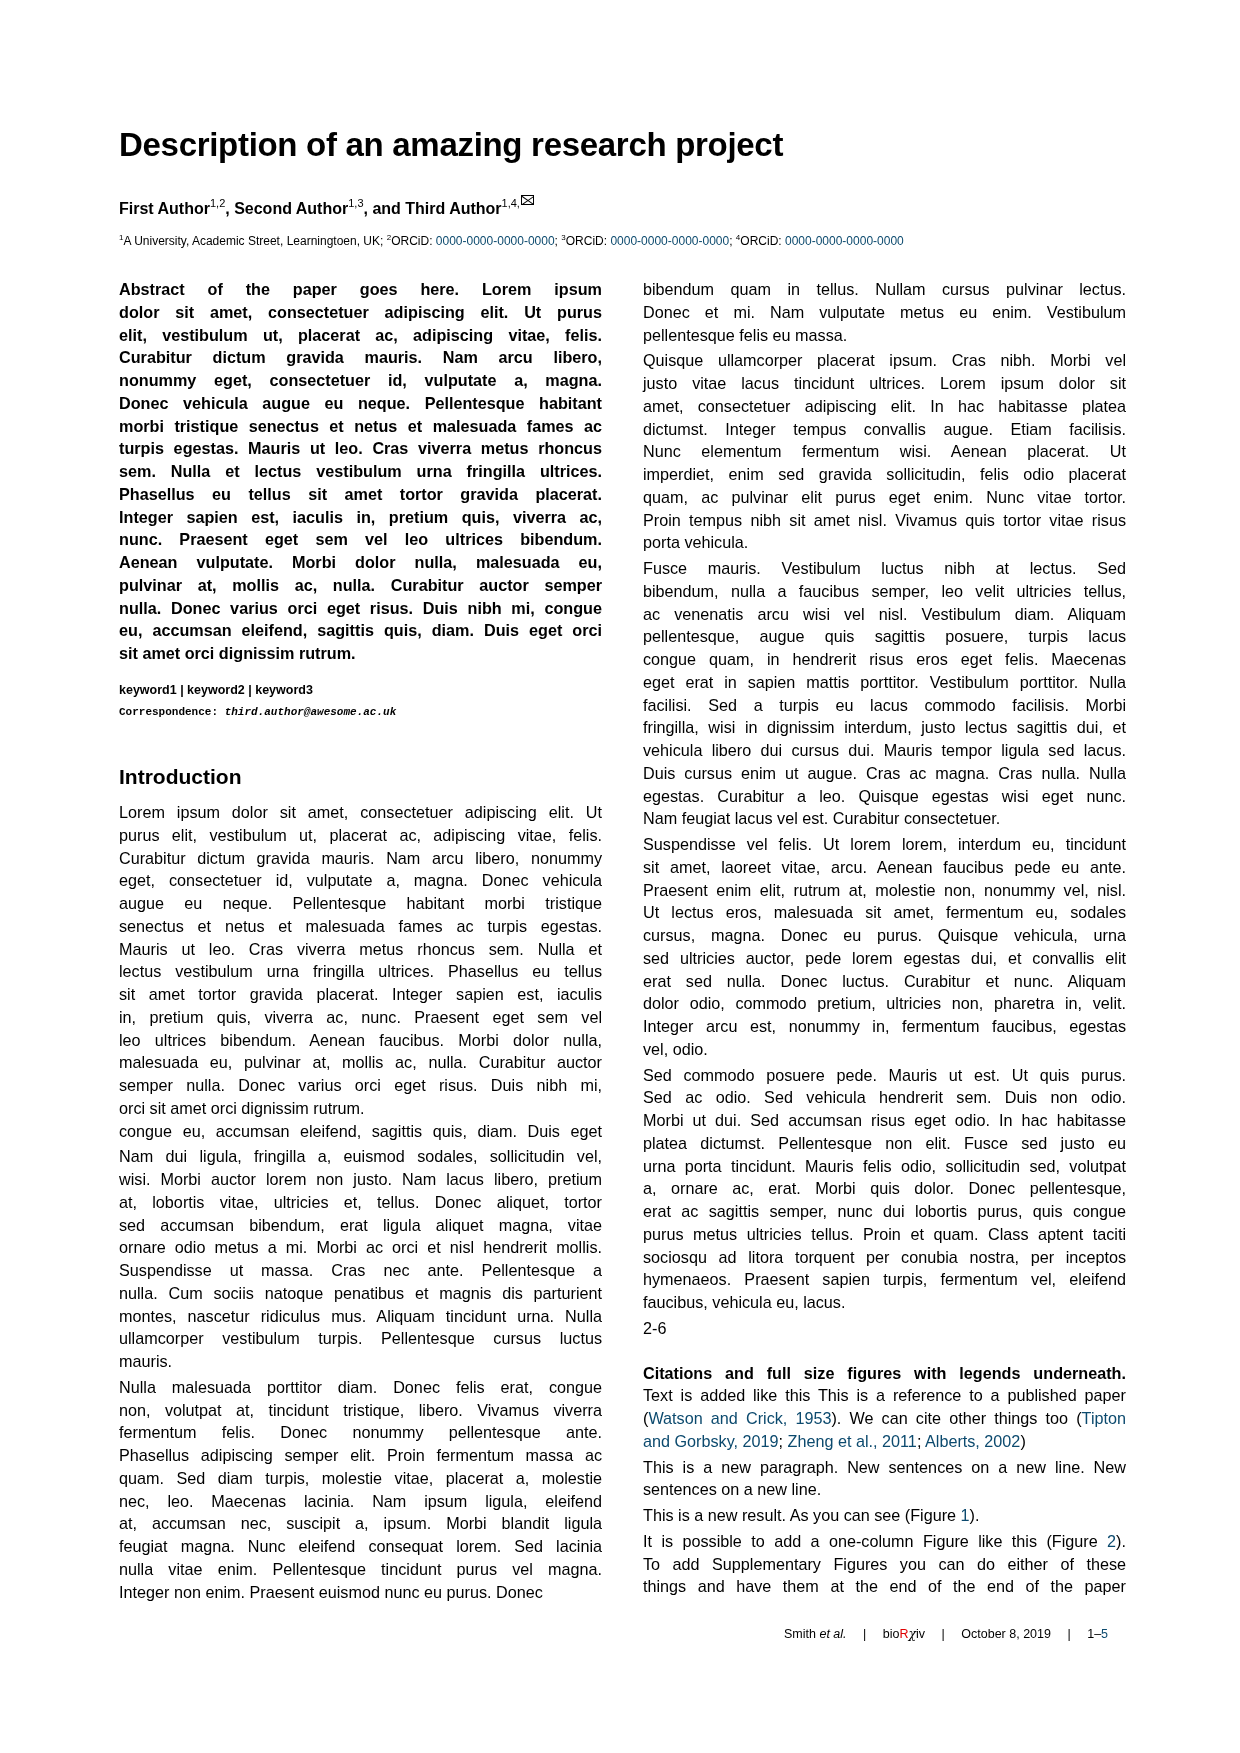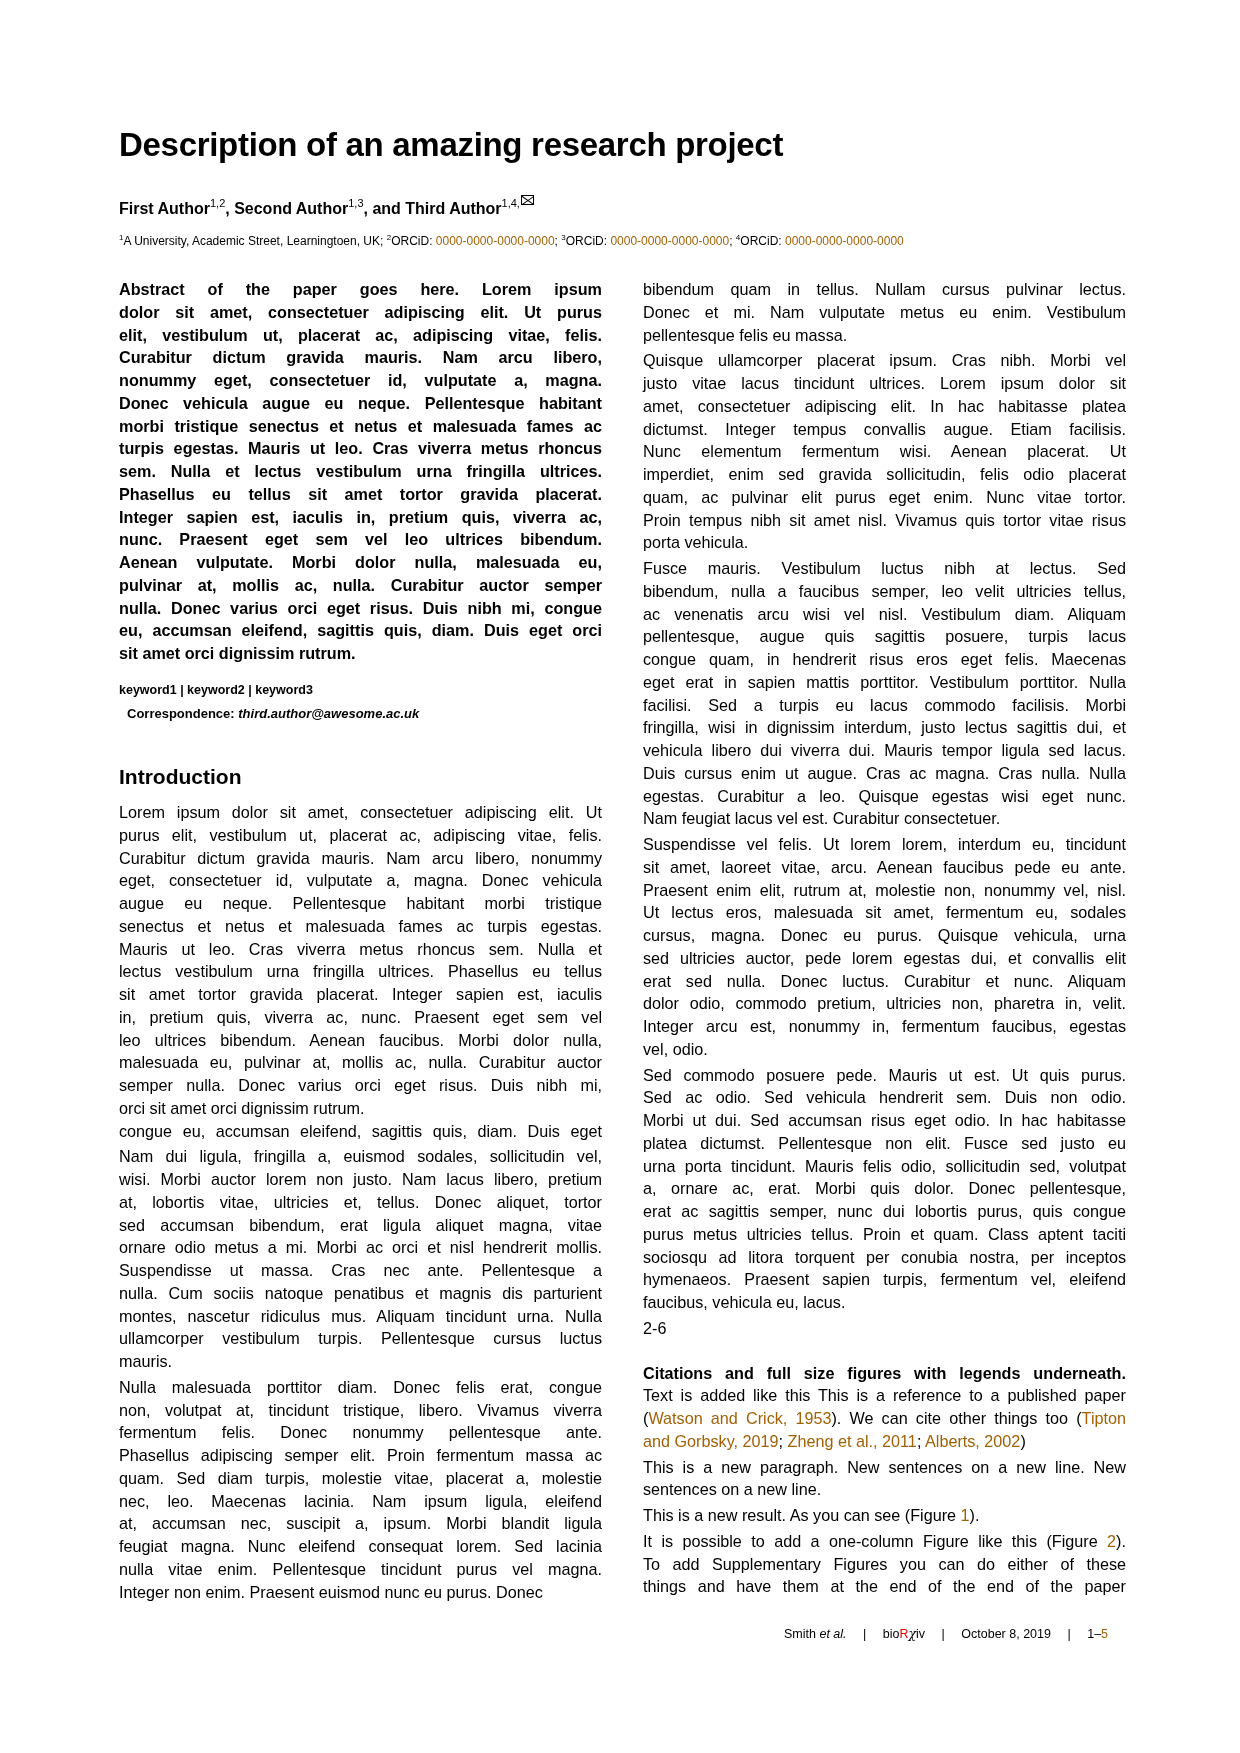--- a/index.html
+++ b/index.html
@@ -7,29 +7,29 @@
          font-family: "Liberation Sans", "DejaVu Sans", sans-serif; color: #000; }
   .title { position: absolute; left: 119px; top: 126px; font-size: 33px; font-weight: bold; letter-spacing: -0.3px; white-space: nowrap; }
   .authors { position: absolute; left: 119px; top: 195px; font-size: 16px; font-weight: bold; white-space: nowrap; }
   .authors sup { font-size: 11px; font-weight: normal; vertical-align: 7px; line-height: 0; text-align: center; }
   .mail-icon { display: inline-block; width: 13px; height: 10px; border: 1px solid #000; position: relative; vertical-align: 9px; margin-left: 1px; overflow: hidden; box-sizing: border-box; }
   .mail-icon::before, .mail-icon::after { content: ""; position: absolute; left: -2px; width: 16px; height: 1px; background: #000; top: 4px; }
   .mail-icon::before { transform: rotate(35deg); }
   .mail-icon::after { transform: rotate(-35deg); }
   .affil { position: absolute; left: 119px; top: 234px; font-size: 12px; white-space: nowrap; }
   .affil sup { font-size: 8px; vertical-align: 5px; line-height: 0; }
-  a, .link { color: #a16207; text-decoration: none; }
+  a, .link { color: #0c4a6e; text-decoration: none; }
   .col { position: absolute; width: 483px; font-size: 16.2px; line-height: 22.75px; }
   .col-left { left: 119px; top: 278px; }
   .col-right { left: 643px; top: 278px; }
   .line { display: block; white-space: nowrap; text-align: justify; text-align-last: justify; height: 22.75px; overflow: visible; }
   .line.last { text-align-last: left; }
   .abstract .line { font-weight: bold; }
   .kw { position: absolute; left: 119px; top: 683px; font-size: 12.5px; font-weight: bold; white-space: nowrap; }
-  .corr { position: absolute; left: 127px; top: 706px; font-size: 13px; font-weight: bold; white-space: nowrap; }
+  .corr { position: absolute; left: 119px; top: 706px; font-size: 11px; font-weight: bold; white-space: nowrap; font-family: Liberation Mono, monospace; }
   .corr em { font-style: italic; }
   .h-intro { position: absolute; left: 119px; top: 765px; font-size: 21px; font-weight: bold; white-space: nowrap; }
   .intro { position: absolute; left: 119px; top: 801px; width: 483px; font-size: 16.2px; line-height: 22.75px; }
   .subhead { font-weight: bold; }
   .footer { position: absolute; left: 784px; top: 1626px; font-size: 12.5px; white-space: nowrap; }
   .footer .sep { margin: 0 13px; }
   .footer em { font-style: italic; }
   .footer .r { color: #e00000; }
   .footer .chi { font-family: "DejaVu Serif", serif; font-style: italic; }
 </style>
@@ -140,21 +140,21 @@
       </div>
       <div>
         <span class="line">Fusce mauris. Vestibulum luctus nibh at lectus. Sed</span>
         <span class="line">bibendum, nulla a faucibus semper, leo velit ultricies tellus,</span>
         <span class="line">ac venenatis arcu wisi vel nisl. Vestibulum diam. Aliquam</span>
         <span class="line">pellentesque, augue quis sagittis posuere, turpis lacus</span>
         <span class="line">congue quam, in hendrerit risus eros eget felis. Maecenas</span>
         <span class="line">eget erat in sapien mattis porttitor. Vestibulum porttitor. Nulla</span>
         <span class="line">facilisi. Sed a turpis eu lacus commodo facilisis. Morbi</span>
         <span class="line">fringilla, wisi in dignissim interdum, justo lectus sagittis dui, et</span>
-        <span class="line">vehicula libero dui viverra dui. Mauris tempor ligula sed lacus.</span>
+        <span class="line">vehicula libero dui cursus dui. Mauris tempor ligula sed lacus.</span>
         <span class="line">Duis cursus enim ut augue. Cras ac magna. Cras nulla. Nulla</span>
         <span class="line">egestas. Curabitur a leo. Quisque egestas wisi eget nunc.</span>
         <span class="line last">Nam feugiat lacus vel est. Curabitur consectetuer.</span>
         <div style="height: 3px;"></div>
       </div>
       <div>
         <span class="line">Suspendisse vel felis. Ut lorem lorem, interdum eu, tincidunt</span>
         <span class="line">sit amet, laoreet vitae, arcu. Aenean faucibus pede eu ante.</span>
         <span class="line">Praesent enim elit, rutrum at, molestie non, nonummy vel, nisl.</span>
         <span class="line">Ut lectus eros, malesuada sit amet, fermentum eu, sodales</span>

